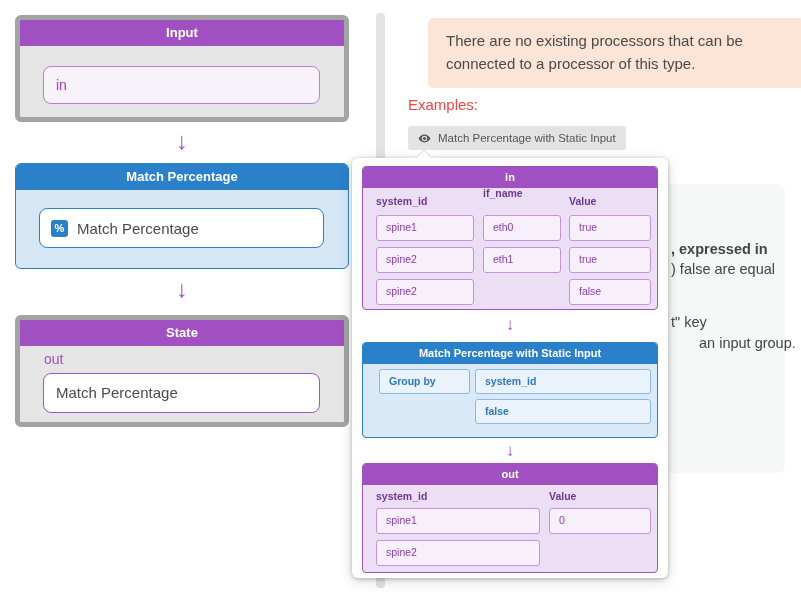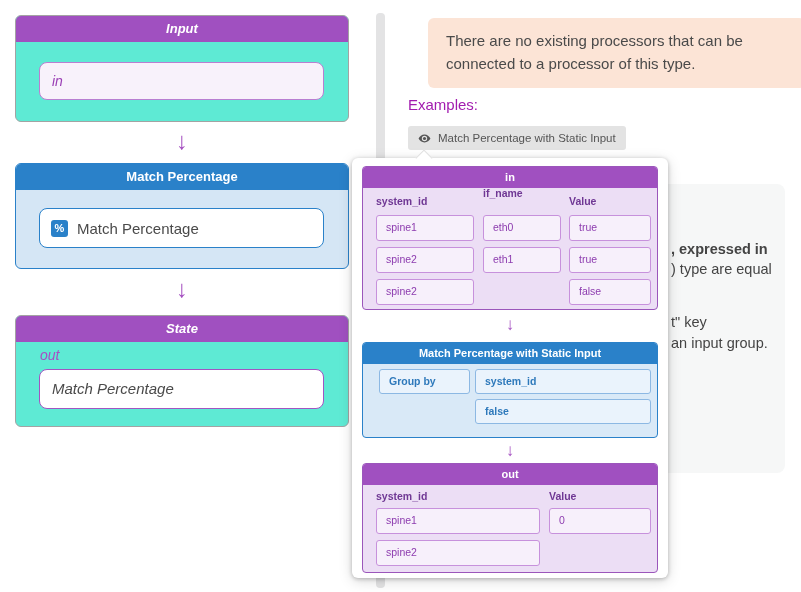--- a/index.html
+++ b/index.html
@@ -3,21 +3,21 @@
 <meta charset="utf-8">
 <style>
   * { box-sizing: border-box; margin: 0; padding: 0; }
   html, body { width: 801px; height: 592px; background: #ffffff; overflow: hidden;
     font-family: "Liberation Sans", sans-serif; }
   #stage { position: relative; width: 801px; height: 592px; background: #fff; }
 
   
   .flowbox { position: absolute; left: 15px; width: 334px; border-radius: 6px;
     overflow: hidden; }
-  .flowbox.purple { border: 1px solid #a3a3a3; background: #5eead4; font-style: italic; }
+  .flowbox.purple { border: 5px solid #a3a3a3; background: #e5e5e5; }
   .flowbox.blue   { border: 1px solid #2a81c9; background: #d5e6f5; }
   .flowhead { height: 26px; line-height: 26px; text-align: center; color: #fff;
     font-size: 13px; font-weight: bold; }
   .flowhead.purple { background: #a050c0; }
   .flowhead.blue   { background: #2a81c9; }
 
   .pfield { position: absolute; left: 23px; right: 24px; height: 38px;
     background: #f8f2fb; border: 1px solid #b97fd1; border-radius: 8px;
     font-size: 14px; color: #9a3fb5; line-height: 36px; padding-left: 12px; }
   .witem { position: absolute; left: 23px; right: 24px; height: 40px;
@@ -37,21 +37,21 @@
 
   
   #divider { position: absolute; left: 376px; top: 13px; width: 9px; height: 575px;
     background: #e3e3e4; border-radius: 4px; }
 
   
   #notice { position: absolute; left: 428px; top: 18px; width: 377px; height: 70px;
     background: #fce4d6; border-radius: 6px; padding: 12px 18px;
     font-size: 15px; line-height: 1.5; color: #4a4a4a; }
   #examples-label { position: absolute; left: 408px; top: 96px; font-size: 15px;
-    color: #a21caf; font-weight: 500; }
+    color: #ef4444; font-weight: 500; }
   #example-btn { position: absolute; left: 408px; top: 126px; height: 24px;
     background: #e3e3e3; border: none; border-radius: 3px; display: inline-flex;
     align-items: center; gap: 7px; padding: 0 10px; font-size: 11.5px; color: #555;
     font-family: "Liberation Sans", sans-serif; cursor: pointer; }
   #doc-panel { position: absolute; left: 408px; top: 184px; width: 377px;
     height: 289px; background: #f6f7f7; border-radius: 8px; }
   .frag { position: absolute; left: 263px; font-size: 14.5px; color: #444;
     white-space: nowrap; }
 
   
@@ -119,23 +119,23 @@
   <button id="example-btn">
     <svg class="eye" width="13" height="13" viewBox="0 0 16 16" fill="#555">
       <path d="M8 3.2C4.7 3.2 2 5.5.7 8 2 10.5 4.7 12.8 8 12.8S14 10.5 15.3 8C14 5.5 11.3 3.2 8 3.2zm0 8.1A3.3 3.3 0 1 1 8 4.7a3.3 3.3 0 0 1 0 6.6z"></path>
       <circle cx="8" cy="8" r="1.9"></circle>
     </svg>
     <span>Match Percentage with Static Input</span>
   </button>
 
   <div id="doc-panel">
     <span class="frag" style="top:57px;font-weight:bold;">, expressed in</span>
-    <span class="frag" style="top:77px;">) type are equal</span>
+    <span class="frag" style="top:77px;">) false are equal</span>
     <span class="frag" style="top:130px;">t" key</span>
-    <span class="frag" style="top:151px;">an input group.</span>
+    <span class="frag" style="top:151px;padding-left:28px;">an input group.</span>
   </div>
 
   <div id="popup">
     <div id="popup-arrow"></div>
 
     <div class="psec purple" style="top:8px;height:144px;">
       <div class="psec-h purple">in</div>
       <span class="collab" style="left:13px;top:28px;">system_id</span>
       <span class="collab" style="left:120px;top:20px;">if_name</span>
       <span class="collab" style="left:206px;top:28px;">Value</span>

